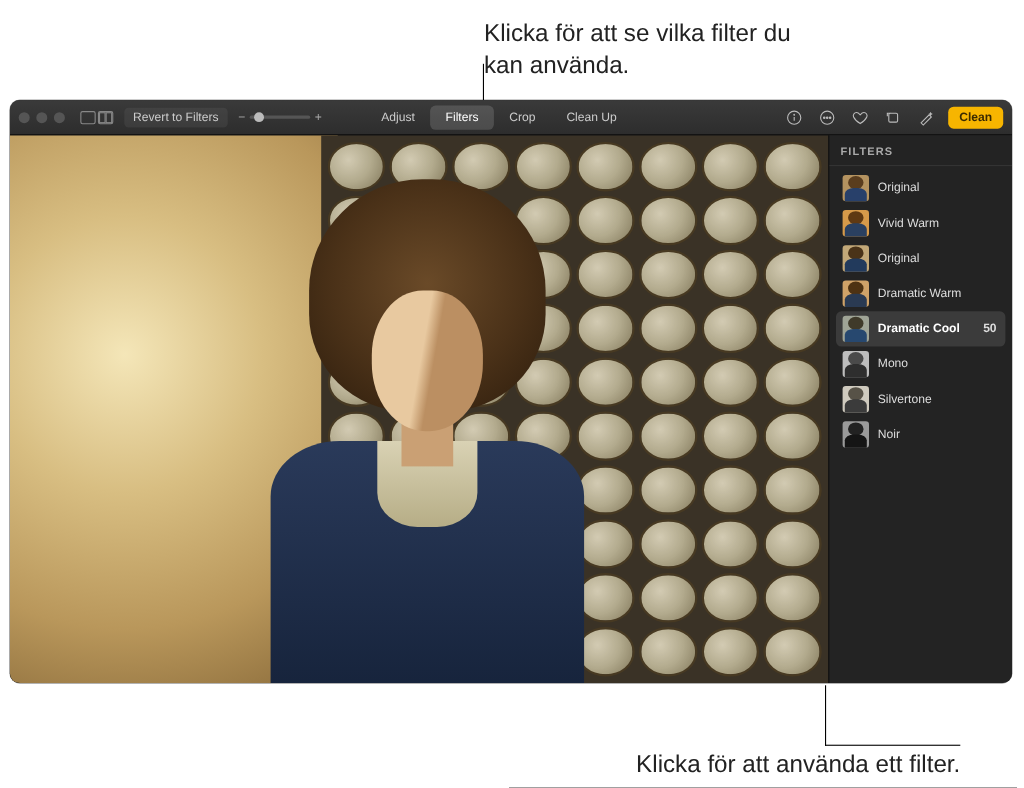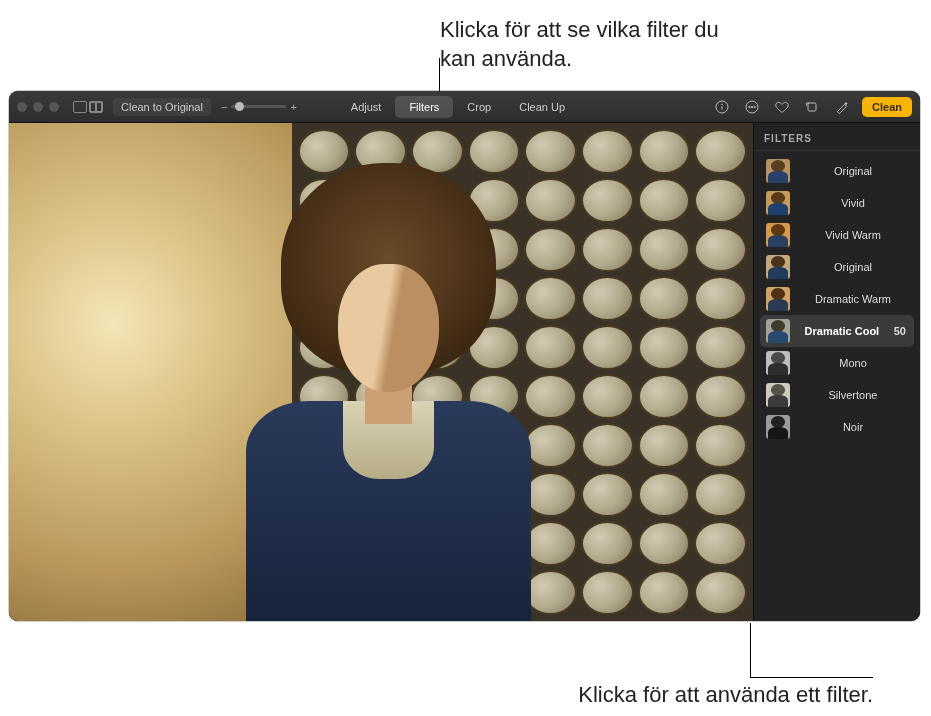--- a/index.html
+++ b/index.html
@@ -114,21 +114,21 @@
   .filter-list { padding: 4px 6px; display:flex; flex-direction:column; gap:0; }
   .filter-item {
     display:flex; align-items:center; gap:8px;
     padding: 4px 6px; border-radius:5px;
     min-height: 30px;
   }
   .filter-item.selected { background:#3b3b3b; }
   .thumb { width:24px; height:24px; border-radius:3px; flex:none; position:relative; overflow:hidden; }
   .thumb .t-hair{position:absolute; left:20%; top:6%; width:60%; height:50%; border-radius:50%; }
   .thumb .t-body{position:absolute; left:8%; top:48%; width:84%; height:55%; border-radius:40% 40% 0 0;}
-  .filter-label { flex:1; color:#ddd;text-align:center; }
+  .filter-label { flex:1; color:#ddd; }
   .filter-item.selected .filter-label { color:#fff; font-weight:600; }
   .filter-value { color:#ddd; font-weight:600; padding-right:2px;}
 </style>
 </head>
 <body>
 
 <div class="callout callout-top">Klicka för att se vilka filter du kan använda.</div>
 <div class="callout-line line-top-v"></div>
 
 <div class="callout callout-bottom">Klicka för att använda ett filter.</div>
@@ -145,21 +145,21 @@
       <div class="dot"></div>
       <div class="dot"></div>
     </div>
     <div class="view-toggle">
       <div class="vt-box"></div>
       <div class="vt-box vt-split">
           <div></div>
           <div></div>
         </div>
     </div>
-    <div class="revert">Clean to Original</div>
+    <div class="revert">Revert to Filters</div>
     <div class="zoom">
       <span>−</span>
       <div class="zoom-track">
           <div class="zoom-thumb"></div>
         </div>
       <span>+</span>
     </div>
 
     <div class="tabs" id="tabs">
         <div class="tab">Adjust</div>
@@ -304,27 +304,20 @@
       <div class="panel-title">FILTERS</div>
       <div class="filter-list" id="filter-list">
           <div class="filter-item">
             <div class="thumb" style="background: rgb(180, 147, 96);">
               <div class="t-hair" style="background: rgb(90, 61, 30);"></div>
               <div class="t-body" style="background: rgb(40, 64, 106);"></div>
             </div>
             <div class="filter-label">Original</div>
           </div>
           <div class="filter-item">
-            <div class="thumb" style="background: rgb(200, 154, 90);">
-              <div class="t-hair" style="background: rgb(90, 58, 24);"></div>
-              <div class="t-body" style="background: rgb(32, 64, 111);"></div>
-            </div>
-            <div class="filter-label">Vivid</div>
-          </div>
-          <div class="filter-item">
             <div class="thumb" style="background: rgb(214, 154, 74);">
               <div class="t-hair" style="background: rgb(95, 57, 18);"></div>
               <div class="t-body" style="background: rgb(42, 64, 96);"></div>
             </div>
             <div class="filter-label">Vivid Warm</div>
           </div>
           <div class="filter-item">
             <div class="thumb" style="background: rgb(194, 168, 120);">
               <div class="t-hair" style="background: rgb(74, 51, 24);"></div>
               <div class="t-body" style="background: rgb(34, 58, 92);"></div>

